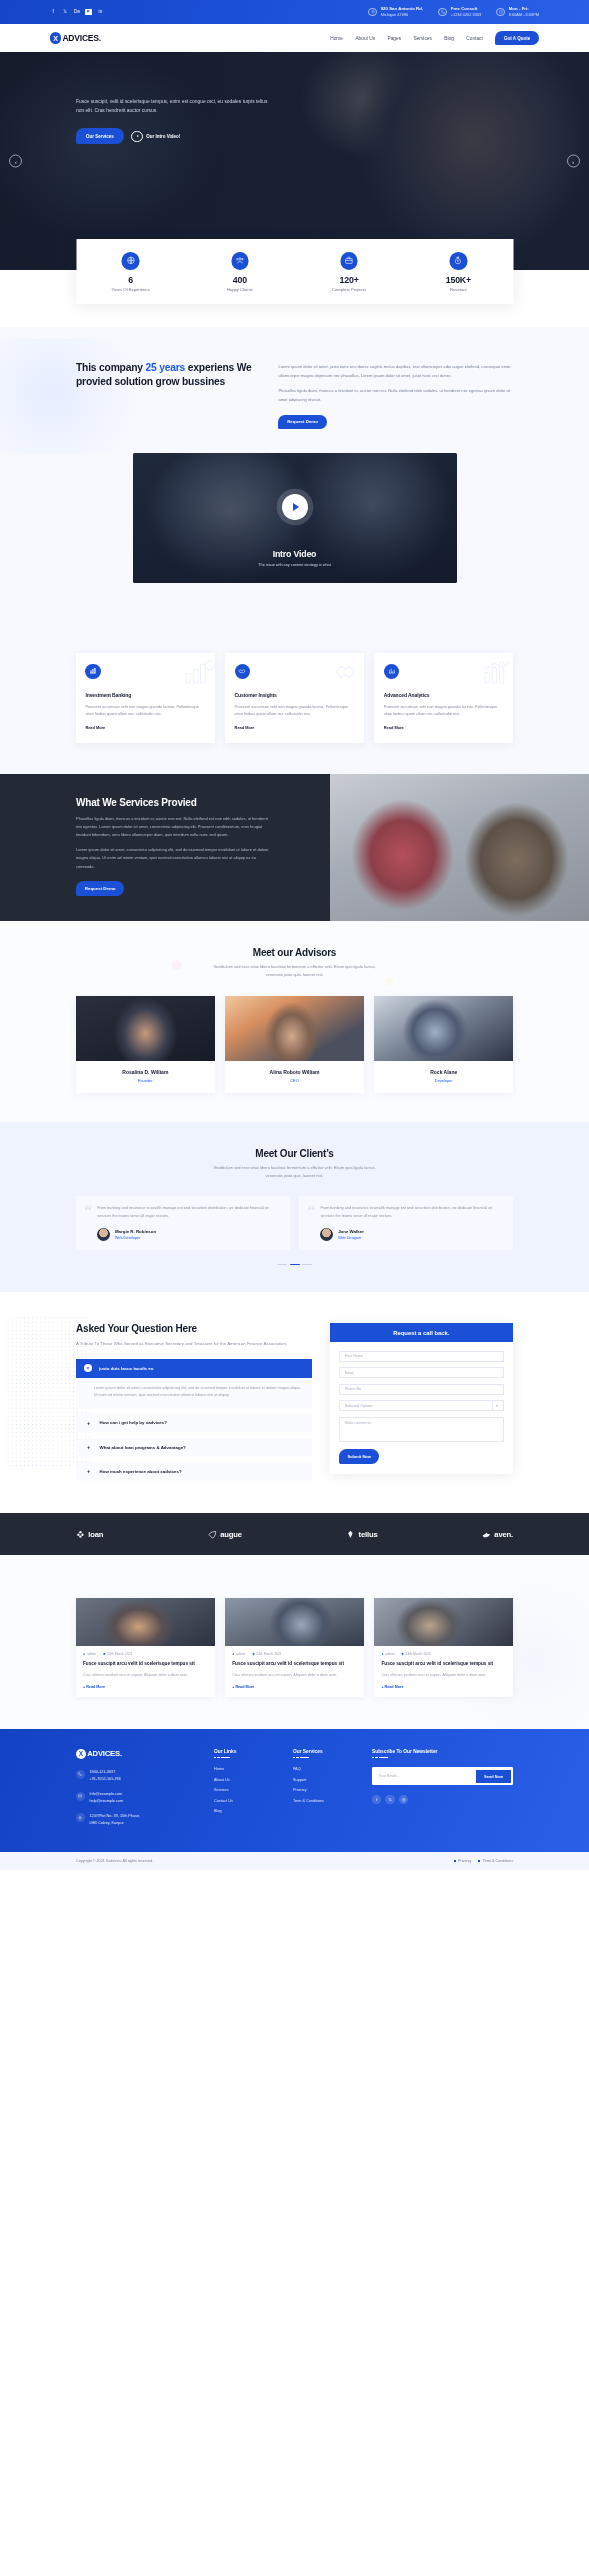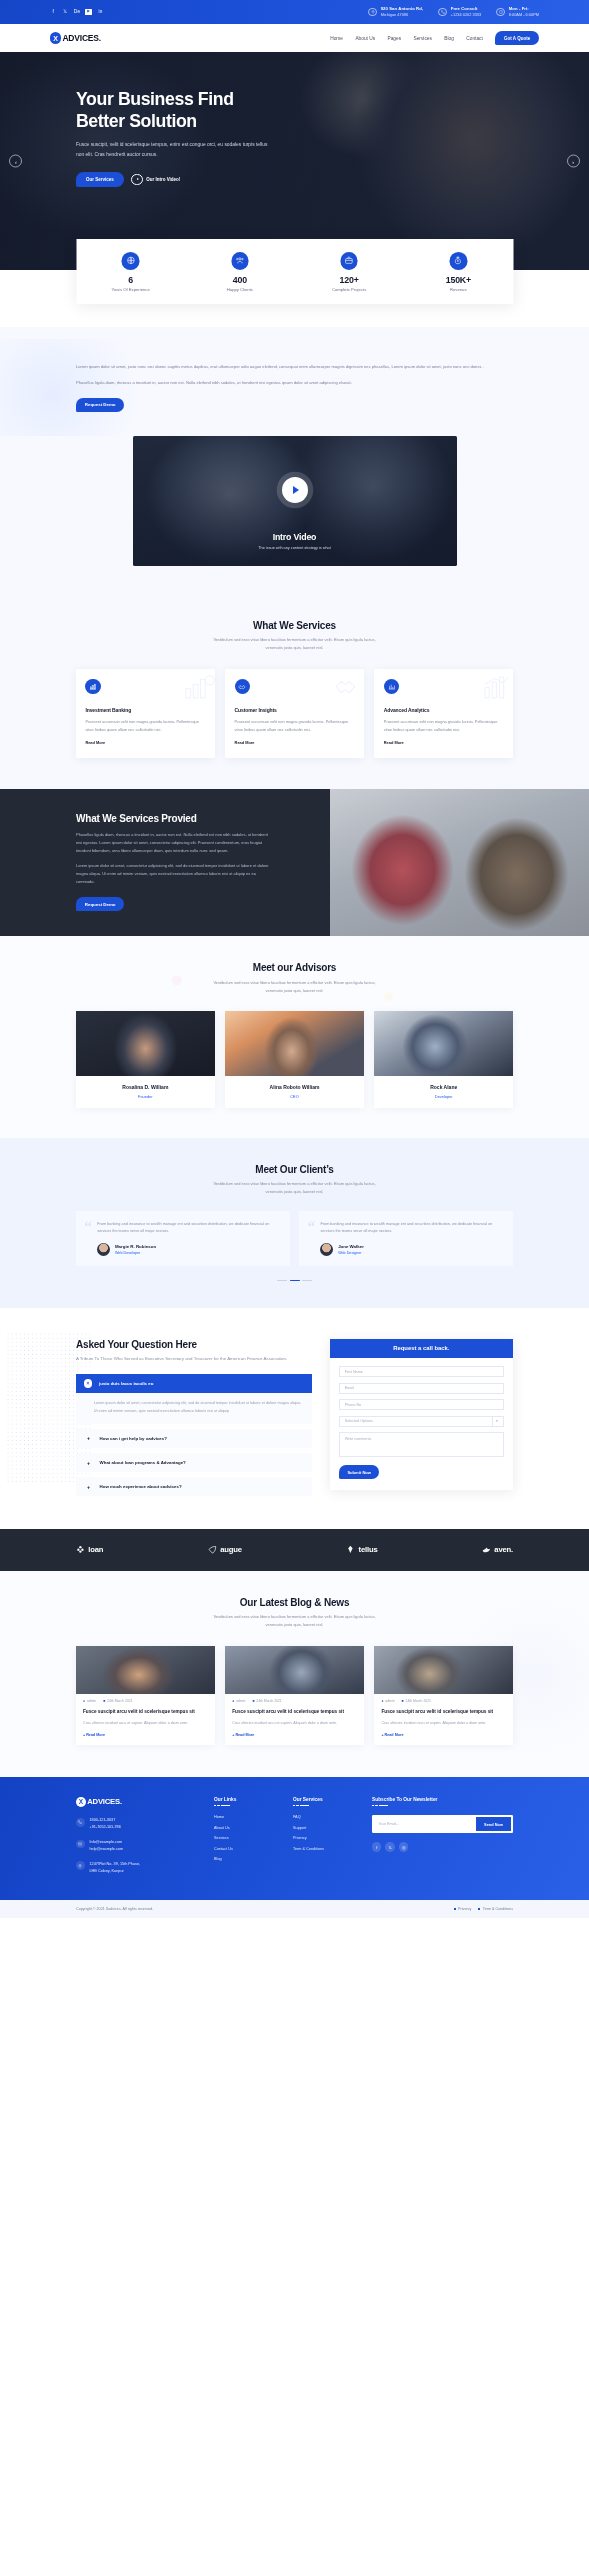--- a/index.html
+++ b/index.html
@@ -296,24 +296,20 @@
     </div>
   </div>
 </div>
 
 <div class="hero">
   <div class="hero-bg"></div>
   <div class="hero-ov"></div>
   <div class="harrow l">‹</div>
   <div class="harrow r">›</div>
   <div class="wrap">
-    <h1>
-      <span>Your Business Find</span><br>
-      <span>Better Solution</span>
-    </h1>
     <p>Fusce suscipit, velit id scelerisque tempus, enim est congue orci, eu sodales turpis tellus non elit. Cras hendrerit auctor cursus.</p>
     <div class="hero-cta">
       <button class="btn-primary">Our Services</button>
       <div class="play-wrap">
         <span class="play-ring">
             <i class="play-tri"></i>
           </span>
         <span>Our Intro Video!</span>
       </div>
     </div>
@@ -362,20 +358,21 @@
           </svg>
       </div>
       <div class="num">150K+</div>
       <div class="lb">Revenue</div>
     </div>
   </div>
 </div>
 
 <div class="about">
   <div class="wrap">
+    <h2><span>This company </span><em>25 years</em><span> experiens We provied solution grow bussines</span></h2>
     <div class="right">
       <p>Lorem ipsum dolor sit amet, justo nunc orci donec sagittis metus dapibus, erat ullamcorper odio augue eleifend, consequat enim ullamcorper magnis dignissim nec phasellus, Lorem ipsum dolor sit amet, justo nunc orci donec .</p>
       <p>Phasellus ligula diam, rhoncus a tincidunt in, auctor non est. Nulla eleifend nibh sodales, ut hendrerit nisi egestas ipsum dolor sit amet adipiscing elseait.</p>
       <button class="btn-small">Request Demo</button>
     </div>
   </div>
 </div>
 
 <div class="videoblk">
   <div class="wrap">
@@ -387,24 +384,20 @@
       <div class="vcap">
         <h3>Intro Video</h3>
         <p>The issue with any content strategy is what</p>
       </div>
     </div>
   </div>
 </div>
 
 <div class="services">
   <div class="wrap">
-    <div class="shead">
-      <h2>What We Services</h2>
-      <p>Vestibulum sed eros vitae libero faucibus fermentum a efficitur velit. Etiam quis ligula luctus, venenatis justo quis, laoreet nisl.</p>
-    </div>
     <div class="scards">
       <div class="scard">
         <svg class="watermark" viewBox="0 0 64 52" fill="none" stroke="#1b4fd6" stroke-width="2">
             <rect x="4" y="30" width="9" height="18"></rect>
             <rect x="18" y="22" width="9" height="26"></rect>
             <rect x="32" y="12" width="9" height="36"></rect>
             <circle cx="50" cy="14" r="9"></circle>
           </svg>
         <div class="cic">
           <svg width="7.7" height="7.7" viewBox="0 0 24 24" fill="none" stroke="#fff" stroke-width="1.7">
@@ -617,24 +610,20 @@
       <svg width="8.8" height="8.8" viewBox="0 0 24 24" fill="#fff">
           <path d="M2 14c5 0 8-3 10-7 2 4 6 5 10 4-2 6-7 9-12 9-4 0-8-2-8-6z"></path>
         </svg>
       <span class="bn">aven.</span>
     </div>
   </div>
 </div>
 
 <div class="blog">
   <div class="wrap">
-    <div class="shead">
-      <h2>Our Latest Blog &amp; News</h2>
-      <p>Vestibulum sed eros vitae libero faucibus fermentum a efficitur velit. Etiam quis ligula luctus, venenatis justo quis, laoreet nisl.</p>
-    </div>
     <div class="bcards">
       <div class="bcard">
         <div class="bimg"></div>
         <div class="bmeta">
           <span>
               <b>●</b>
               <i style="font-style:normal">admin</i>
             </span>
           <span>
               <b>■</b>

